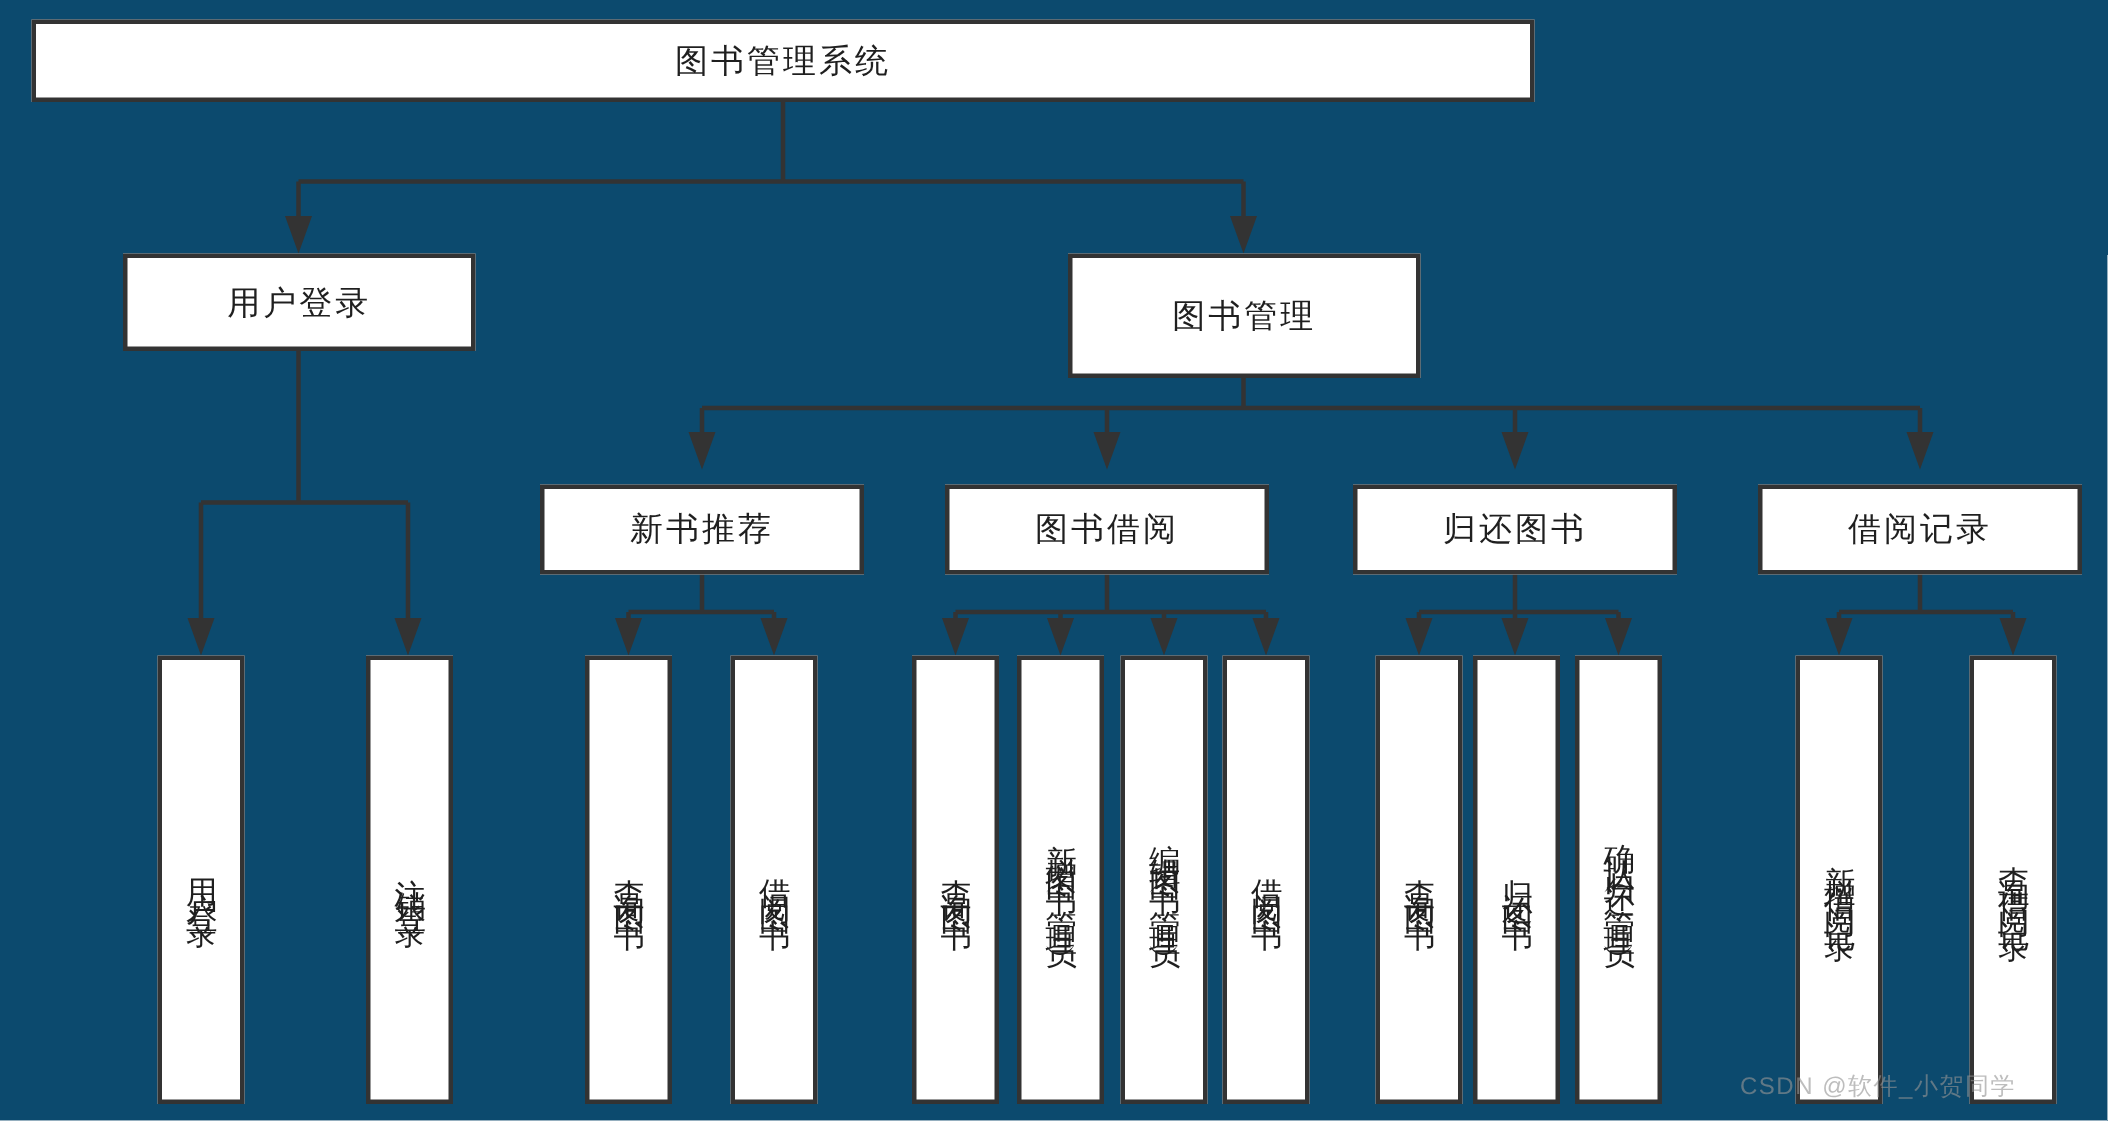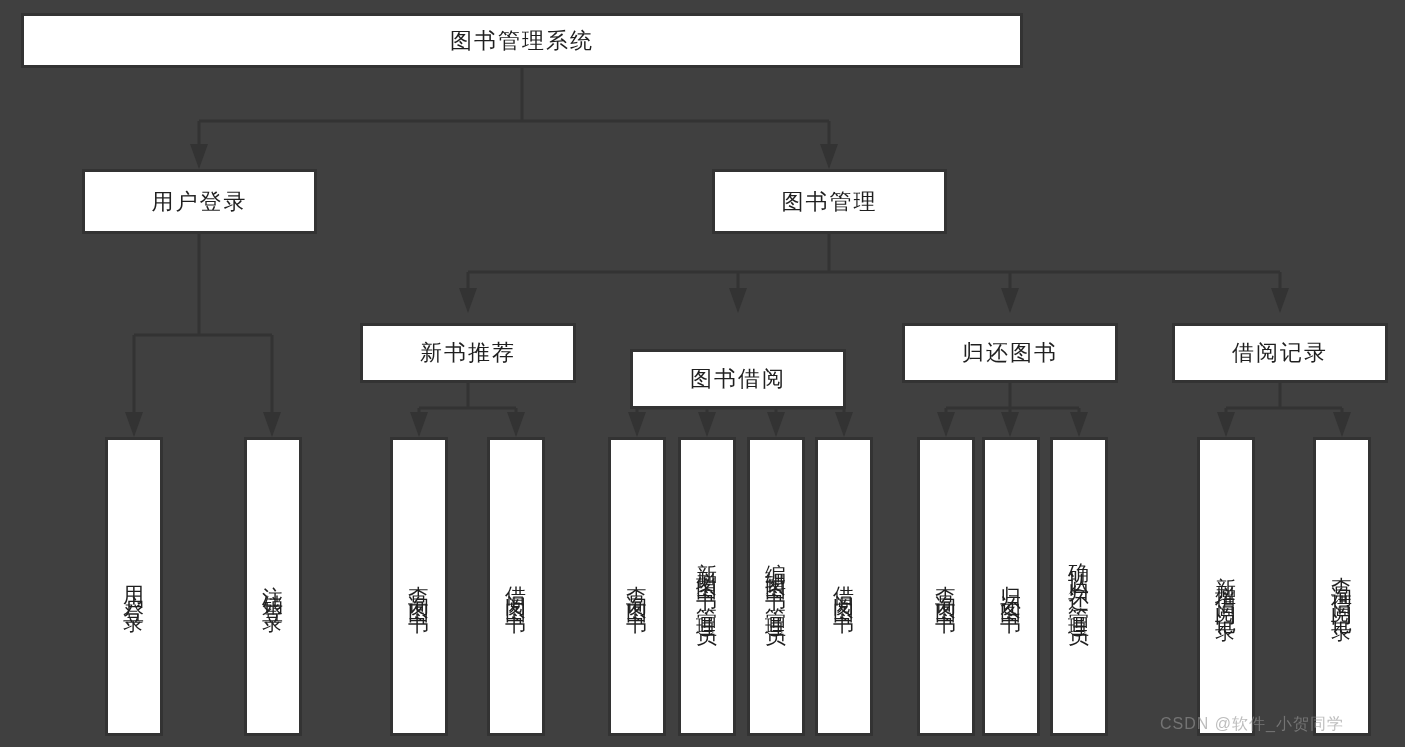--- a/index.html
+++ b/index.html
@@ -1,39 +1,39 @@
 <!DOCTYPE html>
 <html><head>
 <meta charset="utf-8">
 <style>
   html,body{margin:0;padding:0;background:#ffffff;}
   #stage{
-    position:relative;width:1405px;height:747px;background:#404040;overflow:hidden;
+    position:relative;width:1405px;height:747px;background:#0c4a6e;overflow:hidden;
     font-family:"Liberation Sans","DejaVu Sans",sans-serif;
   }
   #wires{position:absolute;left:0;top:0;width:1405px;height:747px;}
   #wires path{stroke:#333333;stroke-width:3;fill:none;}
   #wires polygon{fill:#333333;stroke:none;}
   .node{
     position:absolute;background:#ffffff;border:3px solid #333333;box-sizing:border-box;
     display:flex;align-items:center;justify-content:center;color:#1f1f1f;z-index:2;
   }
   .h .label{font-size:22px;letter-spacing:2px;white-space:nowrap;}
   .leaf .label{
     writing-mode:vertical-rl;font-size:21px;letter-spacing:9px;line-height:1;
   }
   
   #n-root{left:21px;top:13px;width:1002px;height:55px;}
   
   #n-login{left:82px;top:169px;width:235px;height:65px;}
-  #n-mgmt{left:712px;top:169px;width:235px;height:65px;}
+  #n-mgmt{left:712px;top:169px;width:235px;height:83px;}
   
   .module{top:323px;width:216px;height:60px;}
   #n-recommend{left:360px;}
-  #n-borrowing{left:630px;margin-top:26px;}
+  #n-borrowing{left:630px;}
   #n-current{left:902px;}
   #n-records{left:1172px;}
   
   .leaf{top:437px;width:58px;height:299px;}
   #l-0{left:105px;}  #l-1{left:244px;}
   #l-2{left:390px;}  #l-3{left:487px;}
   #l-4{left:608px;}  #l-5{left:678px;}  #l-6{left:747px;}  #l-7{left:815px;}
   #l-8{left:917px;}  #l-9{left:982px;}  #l-10{left:1050px;}
   #l-11{left:1197px;} #l-12{left:1313px;}
   #watermark{

